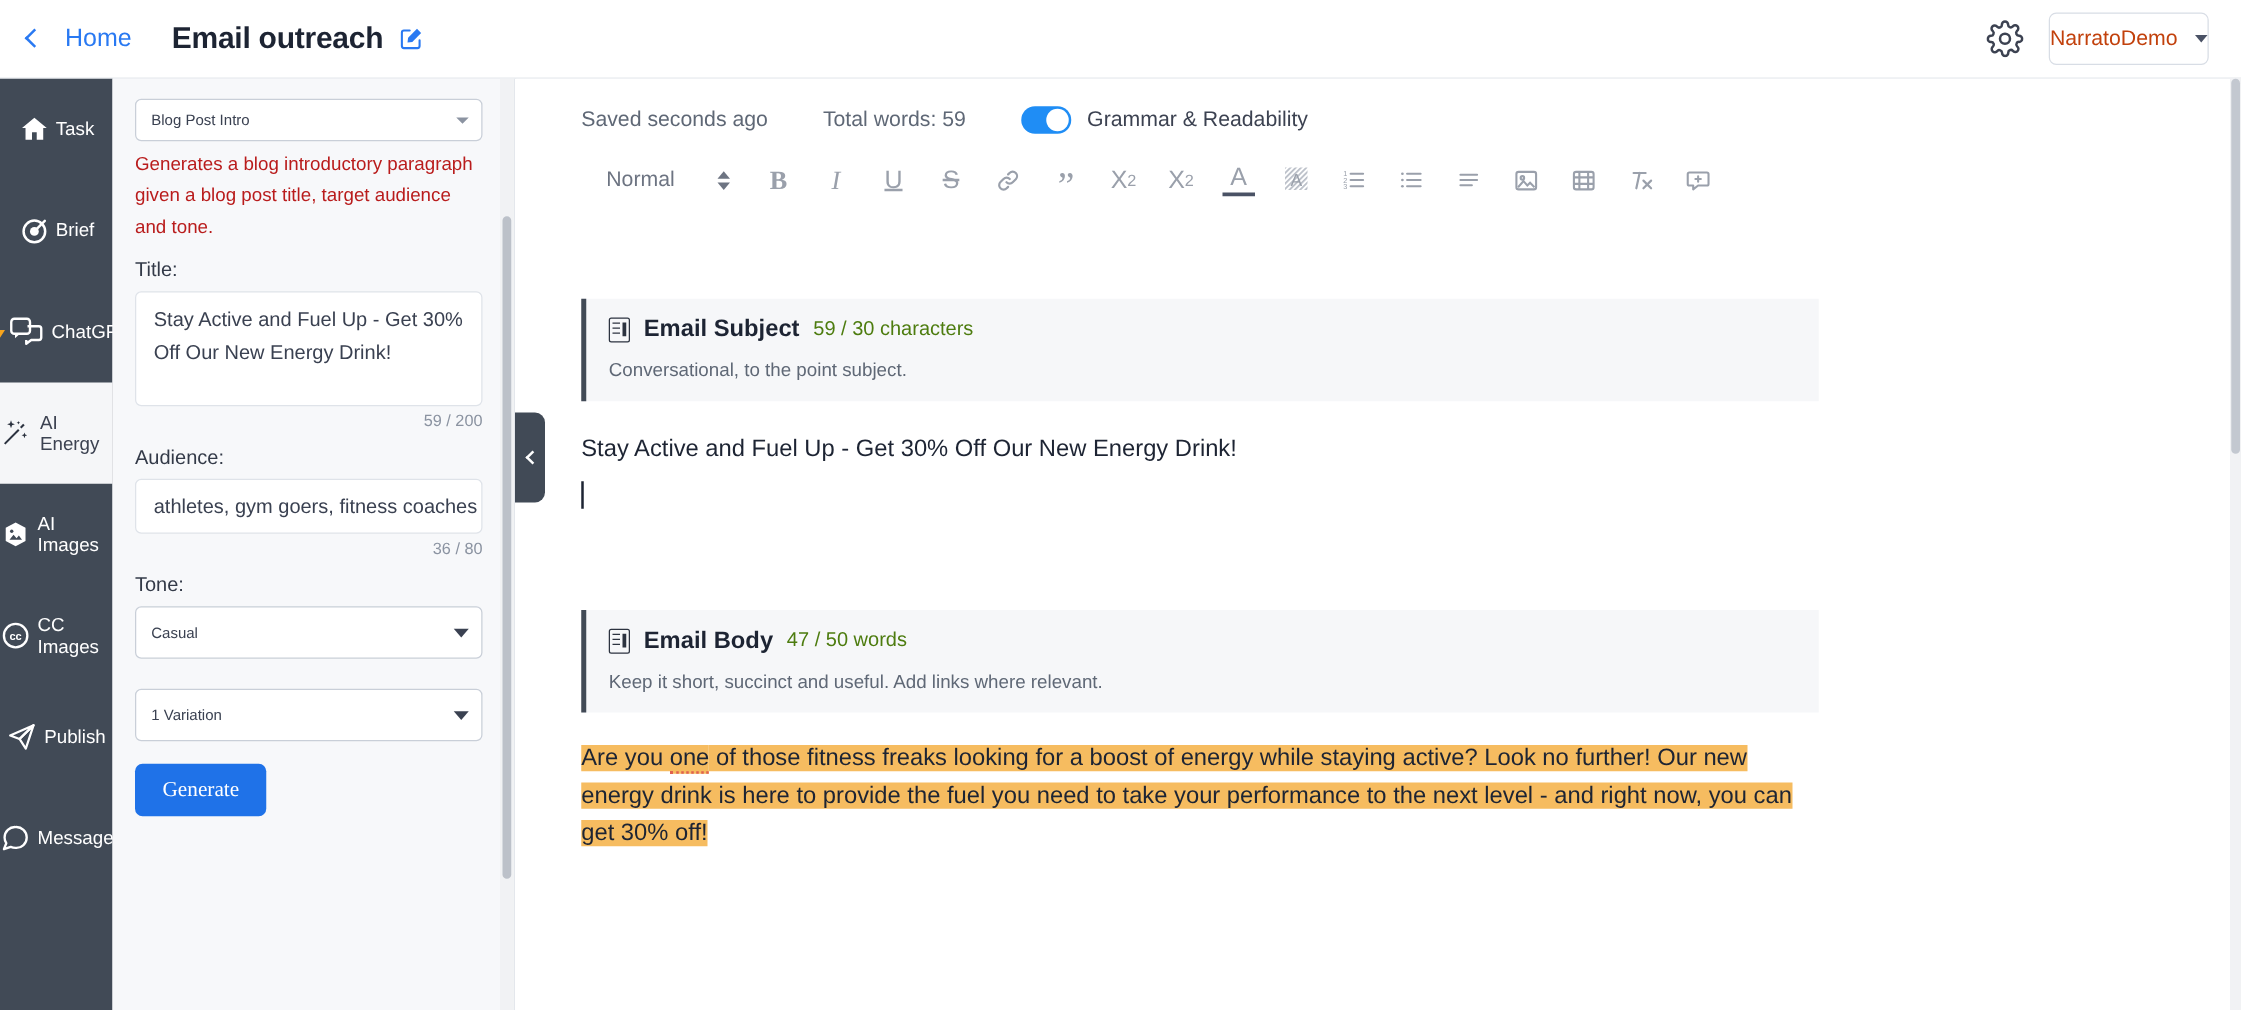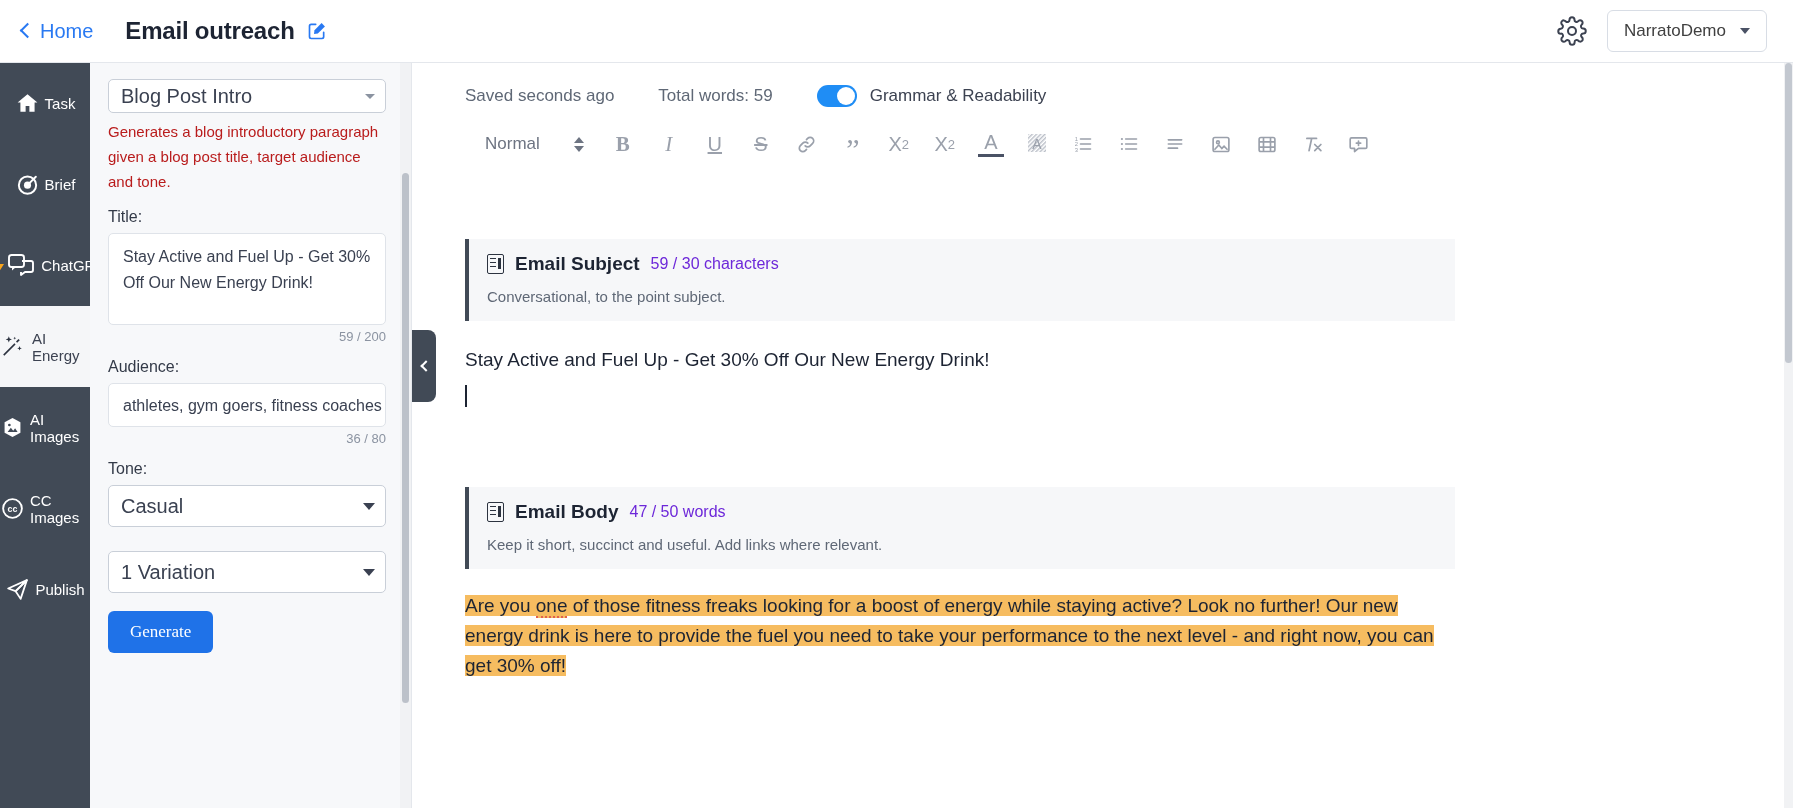--- a/index.html
+++ b/index.html
@@ -11,34 +11,34 @@
   }
 
   
   .topbar {
     position: absolute; left: 0; top: 0; width: 1793px; height: 63px;
     background: #ffffff;
     border-bottom: 1px solid #e4e7ec;
     display: flex; align-items: center;
   }
   .back-link {
-    display: flex; align-items: center; gap: 7px;
+    display: flex; align-items: center; gap: 19px;
     margin-left: 22px; color: #2979f2; font-size: 20px; cursor: pointer;
   }
   .chev-left { width: 11px; height: 11px; border-left: 2px solid #2979f2; border-bottom: 2px solid #2979f2; transform: rotate(45deg); margin-bottom:1px;}
   .doc-title {
     margin-left: 32px; font-size: 24px; font-weight: bold; color: #1d2433; letter-spacing: -0.2px;
   }
   .edit-pencil { margin-left: 12px; display: inline-flex; cursor: pointer; }
   .topbar-right { margin-left: auto; display: flex; align-items: center; gap: 18px; margin-right: 26px; }
   .gear-btn { width: 34px; height: 34px; display: flex; align-items: center; justify-content: center; cursor: pointer; }
   .account-btn {
     border: 1px solid #d8dde5; border-radius: 6px; height: 42px;
-    display: flex; align-items: center; gap: 14px; padding: 0 16px;
-    font-size: 17px; color: #404040; cursor: pointer; background: #fff;
+    display: flex; align-items: center; gap: 14px; padding: 0 0;
+    font-size: 17px; color: #c2410c; cursor: pointer; background: #fff;
   }
   .caret-down { width: 0; height: 0; border-left: 5px solid transparent; border-right: 5px solid transparent; border-top: 6px solid #4a5265; }
 
   
   .rail {
     position: absolute; left: 0; top: 63px; width: 90px; height: 745px;
     background: #414a56;
     display: flex; flex-direction: column;
   }
   .rail-item {
@@ -51,21 +51,21 @@
 
   
   .panel {
     position: absolute; left: 90px; top: 63px; width: 322px; height: 745px;
     background: #f7f8fa; border-right: 1px solid #e4e7ec;
     padding: 16px 18px 0 18px; overflow: hidden;
   }
   .select-box {
     width: 278px; height: 34px; background: #fff; border: 1px solid #c9cfd8; border-radius: 5px;
     display: flex; align-items: center; padding: 0 10px 0 12px;
-    font-size: 20px; color: #3a4151; cursor: pointer;
+    font-size: 12px; color: #3a4151; cursor: pointer;
   }
   .select-box .car { margin-left: auto; width: 0; height: 0;
     border-left: 5px solid transparent; border-right: 5px solid transparent; border-top: 5px solid #8b93a1; }
   .select-box.arrow-dark .car { border-top-color: #3a4151; border-left-width: 6px; border-right-width: 6px; border-top-width: 7px;}
   .desc { font-size: 15px; color: #b91c1c; line-height: 25px; margin-top: 6px; width: 275px; }
   .flabel { font-size: 16px; color: #333a48; margin-top: 14px; margin-bottom: 7px; }
   .ta {
     width: 278px; background: #fff; border: 1px solid #dfe3e9; border-radius: 5px;
     padding: 10px 14px; font-size: 16px; color: #3a4151; line-height: 26px;
     font-family: "Liberation Sans", sans-serif; resize: none; position: relative;
@@ -108,21 +108,21 @@
   .updown .d { border-top: 6px solid #6d7482; }
 
   
   .content { padding: 0 0 0 470px; margin-left: -470px; }
   .card {
     margin: 0 0 0 52px; width: 990px; background: #f6f7f9; border-left: 4px solid #414a56;
     padding: 14px 20px 16px 18px;
   }
   .card-head { display: flex; align-items: center; gap: 11px; }
   .card-title { font-size: 19px; font-weight: bold; color: #1d2433; }
-  .card-count { font-size: 16px; color: #6d28d9; }
+  .card-count { font-size: 16px; color: #4d7c0f; }
   .card-sub { font-size: 15px; color: #5f6876; margin-top: 13px; }
   .doc-ico { width: 17px; height: 20px; border: 1.6px solid #2c3340; border-radius: 2px; position: relative; display:inline-block;}
   .doc-ico::before { content:""; position:absolute; left:2px; top:2.5px; width:6px; height:1.4px; background:#2c3340;
       box-shadow: 0 4px 0 #2c3340, 0 8px 0 #2c3340; }
   .doc-ico::after { content:""; position:absolute; right:2px; top:2.5px; width:3px; height:11px; background:#2c3340; }
 
   .body-text { margin-left: 52px; font-size: 19px; color: #1d2433; line-height: 30px; }
   .subject-line { margin: 28px 0 0 52px; font-size: 19px; color: #1d2433; }
   .caret-bar { display:inline-block; width:1.5px; height:22px; background:#1d2433; margin-left:0px; vertical-align: -4px; }
   .hl { background: #f6bc60; }
@@ -231,20 +231,28 @@
   <div class="rail-item">
     <span class="rail-ico">
       <svg width="25" height="25" viewBox="0 0 24 24" fill="none" stroke="#fff" stroke-width="1.7" stroke-linejoin="round">
         <path d="M21 3 3 11l7.2 2.6L21 3z"></path>
           <path d="M21 3l-6 18-4.8-7.4L21 3z"></path>
       </svg>
     </span>
     <span>Publish</span>
   </div>
 
+  <div class="rail-item">
+    <span class="rail-ico">
+      <svg width="26" height="25" viewBox="0 0 24 24" fill="none" stroke="#fff" stroke-width="1.8" stroke-linejoin="round">
+        <path d="M21 11.5a8 8 0 0 1-8.5 8 9 9 0 0 1-3.8-.8L3.5 20.5l1.8-4.6A8 8 0 0 1 4 11.5a8 8 0 0 1 8.5-8 8 8 0 0 1 8.5 8z"></path>
+      </svg>
+    </span>
+    <span>Message</span>
+  </div>
 </div>
 
 <div class="panel">
 
   <div class="select-box">
     <span>Blog Post Intro</span>
     <span class="car"></span>
   </div>
 
   <div class="desc">Generates a blog introductory paragraph given a blog post title, target audience and tone.</div>

